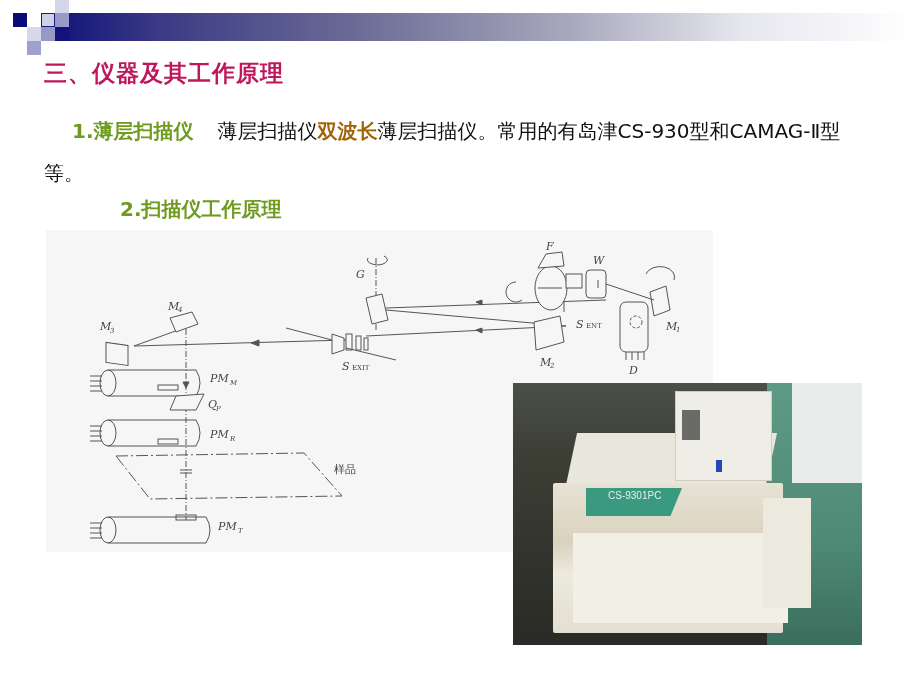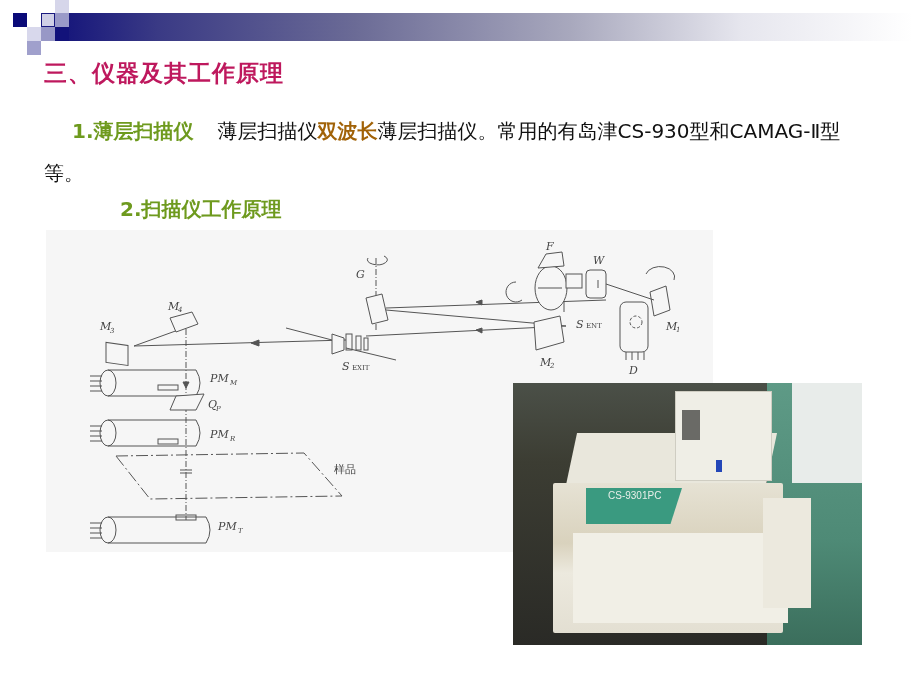--- a/index.html
+++ b/index.html
@@ -23,21 +23,21 @@
                  background: linear-gradient(180deg, #5e9a86 0%, #4e8a76 60%, #3b6e5c 100%); }
   .photo .window { position: absolute; right: 0; top: 0; width: 70px; height: 100px; background: #e8ecea; }
   .photo .base-top { position: absolute; left: 55px; top: 50px; width: 200px; height: 85px; background: #e9e7dc; transform: skewX(-12deg); }
   .photo .body { position: absolute; left: 40px; top: 100px; width: 230px; height: 150px;
                  background: linear-gradient(180deg, #e6e2d4 0%, #d9d2bd 40%, #ece9de 60%, #e3dfd2 100%); border-radius: 2px; }
   .photo .front { position: absolute; left: 60px; top: 150px; width: 215px; height: 90px; background: #f1efe6; }
   .photo .side-box { position: absolute; left: 250px; top: 115px; width: 48px; height: 110px; background: #ece9de; }
   .photo .lamp { position: absolute; left: 162px; top: 8px; width: 95px; height: 88px; background: #efeee6; border: 1px solid #cfcdc2; }
   .photo .lamp .vent { position: absolute; left: 6px; top: 18px; width: 18px; height: 30px; background: #6a6a66; }
   .photo .lamp .switch { position: absolute; left: 40px; top: 68px; width: 6px; height: 12px; background: #2346b8; }
-  .photo .brand { position: absolute; left: 73px; top: 105px; width: 96px; height: 36px;
+  .photo .brand { position: absolute; left: 73px; top: 105px; width: 96px; height: 28px;
                   background: #3a9a80; clip-path: polygon(0 0, 100% 0, 88% 100%, 0 100%); }
   .photo .brand span { color: #e9efe9; font-size: 10px; position: absolute; left: 22px; top: 2px;
                        font-family: "Liberation Sans", sans-serif; }
 </style>
 </head>
 <body>
 
 <div class="deco">
   <div class="bar"></div>
   <div class="sq" style="left:13px;top:13px;background:#0a0a78;"></div>

